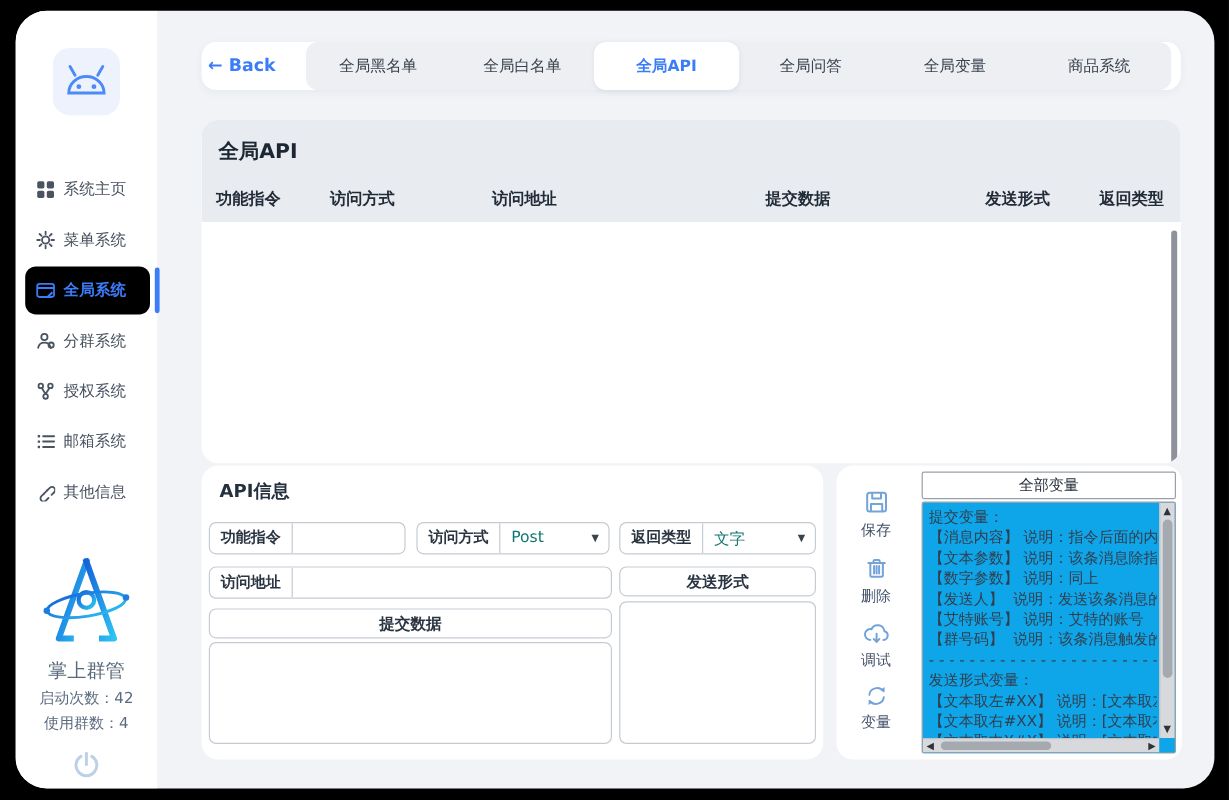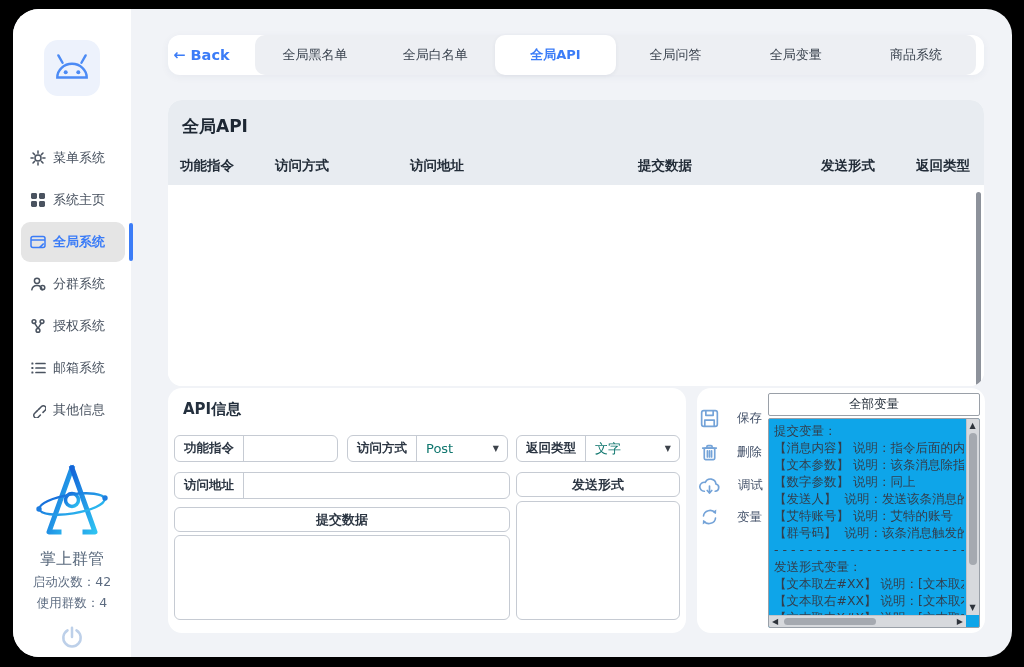--- a/index.html
+++ b/index.html
@@ -5,21 +5,21 @@
   * { margin:0; padding:0; box-sizing:border-box; }
   html,body { width:1024px; height:667px; background:#000; font-family:"DejaVu Sans","Liberation Sans",sans-serif; overflow:hidden; }
   .frame { position:absolute; left:13px; top:9px; width:999px; height:648px; background:#f1f3f7; border-radius:26px; overflow:hidden; }
 
   
   .sidebar { position:absolute; left:0; top:0; bottom:0; width:118px; background:#fff; }
   .app-logo { position:absolute; left:31px; top:31px; width:56px; height:56px; background:#edf2fc; border-radius:14px; display:flex; align-items:center; justify-content:center; }
   .menu { position:absolute; left:8px; right:6px; top:129px; }
   .menu-item { position:relative; height:40px; margin-bottom:2px; display:flex; align-items:center; gap:7px; padding-left:9px; border-radius:9px; color:#46505e; font-size:13px; font-weight:500; cursor:default; }
   .menu-item svg { flex:0 0 auto; }
-  .menu-item.active { background:#e5e5e5; color:#3b7cf7; font-weight:700; }
+  .menu-item.active { background:#000000; color:#3b7cf7; font-weight:700; }
   .menu-indicator { position:absolute; right:-8px; top:1px; width:4px; height:38px; border-radius:3px; background:#3b7cf7; }
   .side-bottom { position:absolute; left:0; right:0; top:452px; text-align:center; }
   .brand-name { margin-top:4px; font-size:16px; color:#5a6a7d; }
   .brand-stat { margin-top:4px; font-size:12.5px; color:#5c6b80; }
   .power-wrap { margin-top:12px; }
 
   
   .nav { position:absolute; left:155px; top:26px; width:816px; height:40px; background:#fff; border-radius:12px; box-shadow:0 2px 8px rgba(40,60,90,.05); }
   .back-btn { position:absolute; left:0; top:0; width:67px; height:40px; display:flex; align-items:center; justify-content:center; color:#3b7cf7; font-weight:700; font-size:14.5px; cursor:pointer; }
   .tabstrip { position:absolute; left:87px; top:0; width:721px; height:40px; background:#edeff3; border-radius:10px; display:flex; }
@@ -41,21 +41,21 @@
   .combo-label { height:100%; display:flex; align-items:center; padding:0 9px; font-size:12.5px; font-weight:700; color:#2b3542; border-right:1px solid #c6cbd3; white-space:nowrap; }
   .combo-input { flex:1; height:100%; }
   .combo-value { flex:1; padding-left:9px; font-size:13px; color:#0f766e; }
   .combo-arrow { padding-right:8px; font-size:8px; color:#3c424a; }
   .box-header { position:absolute; height:25px; border:1px solid #c6cbd3; border-radius:6px; background:#fff; display:flex; align-items:center; justify-content:center; font-size:13px; font-weight:700; color:#2b3542; }
   .box-area { position:absolute; border:1px solid #c6cbd3; border-radius:6px; background:#fff; }
 
   
   .right-panel { position:absolute; left:684px; top:379px; width:288px; height:245px; background:#fff; border-radius:14px; }
   .actions { position:absolute; left:0; top:8px; width:66px; display:flex; flex-direction:column; align-items:center; }
-  .action { display:flex; flex-direction:row; align-items:center; gap:16px; margin-top:11px; cursor:pointer; }
+  .action { display:flex; flex-direction:column; align-items:center; gap:4px; margin-top:11px; cursor:pointer; }
   .action-label { font-size:12.5px; color:#44526a; }
 
   .vars-box { position:absolute; left:71px; top:5px; width:212px; height:235px; }
   .vars-title { height:23px; border:1px solid #9aa0a8; border-radius:2px; background:#fff; display:flex; align-items:center; justify-content:center; font-size:12.5px; font-weight:400; color:#222c38; }
   .vars-content { position:absolute; left:0; right:0; top:25px; bottom:0; border:1px solid #9aa0a8; border-radius:2px; background:#0ea5e9; overflow:hidden; }
   .vars-text { position:absolute; left:0; top:0; right:13px; bottom:12px; padding:3px 2px 0 5px; overflow:hidden; }
   .var-line { white-space:pre; overflow:hidden; font-size:12.5px; line-height:17px; color:#333e4c; }
   .vscroll { position:absolute; top:0; bottom:12px; right:0; width:13px; background:#d7d9dd; border-left:1px solid #bfc2c8; }
   .hscroll { position:absolute; left:0; right:13px; bottom:0; height:12px; background:#d7d9dd; border-top:1px solid #bfc2c8; }
   .scroll-arrow { position:absolute; font-size:8px; color:#2e333b; line-height:1; }
@@ -76,37 +76,37 @@
           <path d="M6 24 a14 13 0 0 1 28 0 Z"></path>
         </g>
         <circle cx="14" cy="19" r="1.9" fill="#4c8bf5"></circle>
           <circle cx="26" cy="19" r="1.9" fill="#4c8bf5"></circle>
       </svg>
     </div>
 
     <div class="menu">
       <div class="menu-item">
         <svg width="16" height="16" viewBox="0 0 16 16">
-          <g fill="none" stroke="#4a5360" stroke-width="1.5" stroke-linecap="round">
-            <circle cx="8" cy="8" r="3"></circle>
-            <path d="M12.8 8 H15 M11.4 11.4 L13 13 M8 12.8 V15 M4.6 11.4 L3 13 M3.2 8 H1 M4.6 4.6 L3 3 M8 3.2 V1 M11.4 4.6 L13 3"></path>
-          </g>
-        </svg>
-        <span>菜单系统</span>
-      </div>
-      <div class="menu-item">
-        <svg width="16" height="16" viewBox="0 0 16 16">
           <g fill="#4a5360">
               <rect x="1" y="1" width="6" height="6" rx="1.4"></rect>
               <rect x="9" y="1" width="6" height="6" rx="1.4"></rect>
               <rect x="1" y="9" width="6" height="6" rx="1.4"></rect>
               <rect x="9" y="9" width="6" height="6" rx="1.4"></rect>
             </g>
         </svg>
         <span>系统主页</span>
+      </div>
+      <div class="menu-item">
+        <svg width="16" height="16" viewBox="0 0 16 16">
+          <g fill="none" stroke="#4a5360" stroke-width="1.5" stroke-linecap="round">
+            <circle cx="8" cy="8" r="3"></circle>
+            <path d="M12.8 8 H15 M11.4 11.4 L13 13 M8 12.8 V15 M4.6 11.4 L3 13 M3.2 8 H1 M4.6 4.6 L3 3 M8 3.2 V1 M11.4 4.6 L13 3"></path>
+          </g>
+        </svg>
+        <span>菜单系统</span>
       </div>
       <div class="menu-item active">
         <svg width="16" height="16" viewBox="0 0 16 16">
           <g fill="none" stroke="#3b7cf7" stroke-width="1.5">
             <rect x="1" y="2.5" width="14" height="11" rx="2"></rect>
             <path d="M1 6 H15"></path>
           </g>
           <path d="M9.5 12.5 l3.6-3.6 1.2 1.2 -3.6 3.6 -1.5.3 z" fill="#3b7cf7"></path>
         </svg>
         <span>全局系统</span>

